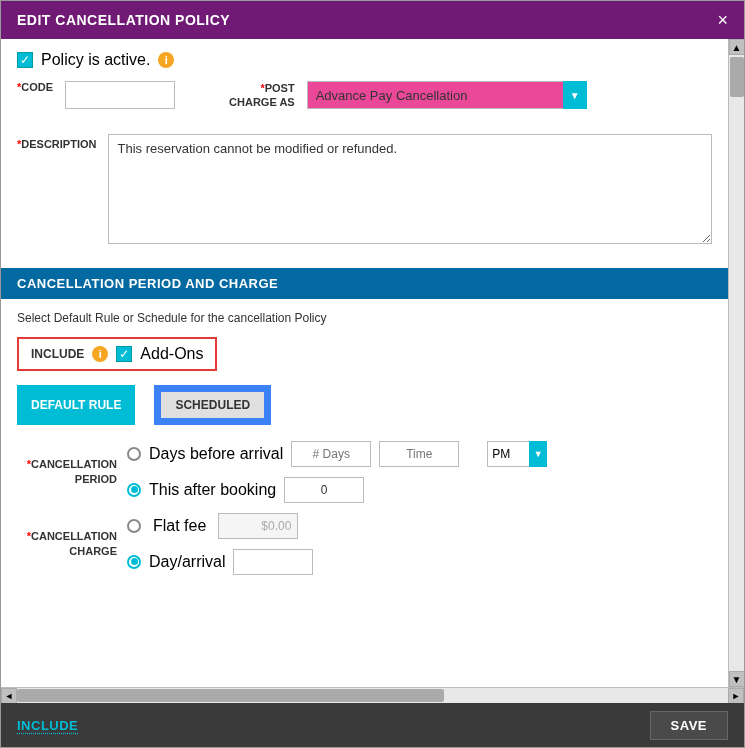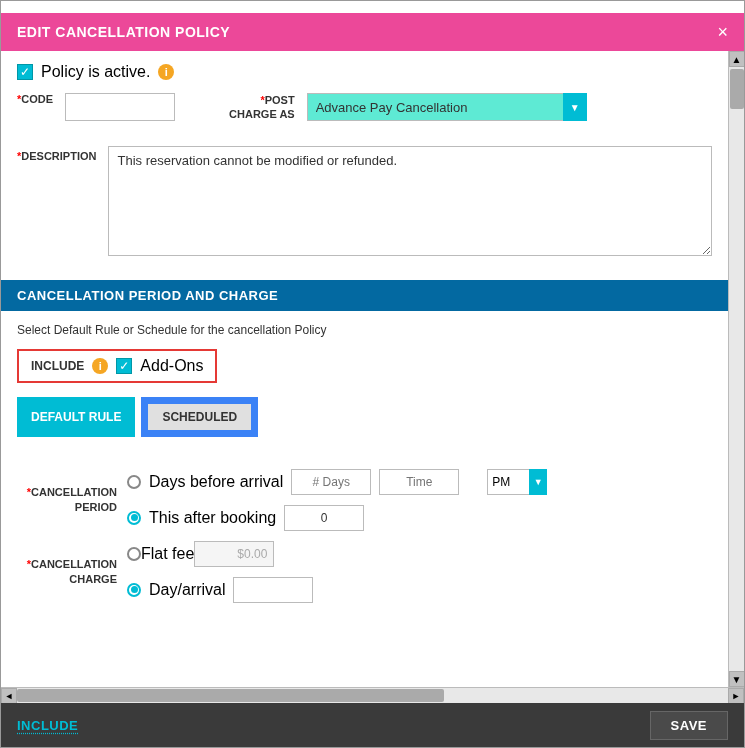--- a/index.html
+++ b/index.html
@@ -2,28 +2,27 @@
 <html><head>
   <meta charset="utf-8">
   <style>
     * { box-sizing: border-box; margin: 0; padding: 0; font-family: Arial, sans-serif; }
     body { width: 745px; height: 748px; background: #e0e0e0; display: flex; flex-direction: column; overflow: hidden; }
 
     .dialog { width: 745px; height: 748px; background: #fff; display: flex; flex-direction: column; border: 1px solid #999; }
 
     
     .dialog-header {
-      background: #ec4899;
+      background: #701a75;
       color: #fff;
       padding: 10px 16px;
       display: flex;
       align-items: center;
       justify-content: space-between;
       flex-shrink: 0;
-      margin-top: 12px;
     }
     .dialog-title {
       font-size: 14px;
       font-weight: bold;
       letter-spacing: 0.5px;
       text-transform: uppercase;
     }
     .close-btn {
       color: #fff;
       font-size: 18px;
@@ -139,21 +138,21 @@
       position: relative;
       display: inline-block;
     }
     .select-wrapper select {
       width: 280px;
       height: 28px;
       border: 1px solid #bbb;
       padding: 4px 8px;
       font-size: 13px;
       color: #333;
-      background: #5eead4;
+      background: #ec4899;
       appearance: none;
     }
     .select-arrow {
       position: absolute;
       right: 0;
       top: 0;
       bottom: 0;
       width: 24px;
       background: #00bcd4;
       display: flex;
@@ -219,22 +218,22 @@
     }
     .include-label {
       font-size: 12px;
       font-weight: bold;
       color: #333;
     }
 
     
     .rule-tabs {
       display: flex;
-      gap: 6px;
-      margin-bottom: 32px;
+      gap: 19px;
+      margin-bottom: 16px;
     }
     .rule-tab {
       padding: 6px 14px;
       font-size: 12px;
       font-weight: bold;
       cursor: pointer;
       border: none;
     }
     .rule-tab.active {
       background: #00bcd4;
@@ -518,21 +517,21 @@
           </div>
         </div>
 
         
         <div class="cancel-row charge-section">
           <div class="cancel-row-label">
             <span style="color:red;">*</span>CANCELLATION<br>CHARGE
           </div>
           <div class="cancel-options-col">
 
-            <div style="display:flex; align-items:center; gap:0;">
+            <div style="display:flex; align-items:center; gap:12px;">
               <div class="radio-circle"></div>
               <span>Flat fee</span>
               <input class="dollar-input" type="text" value="$0.00" style="">
             </div>
 
             <div style="display:flex; align-items:center; gap:8px;">
               <div class="radio-circle selected"></div>
               <span>Day/arrival</span>
               <input class="blank-input" type="text" value="" style="">
             </div>

